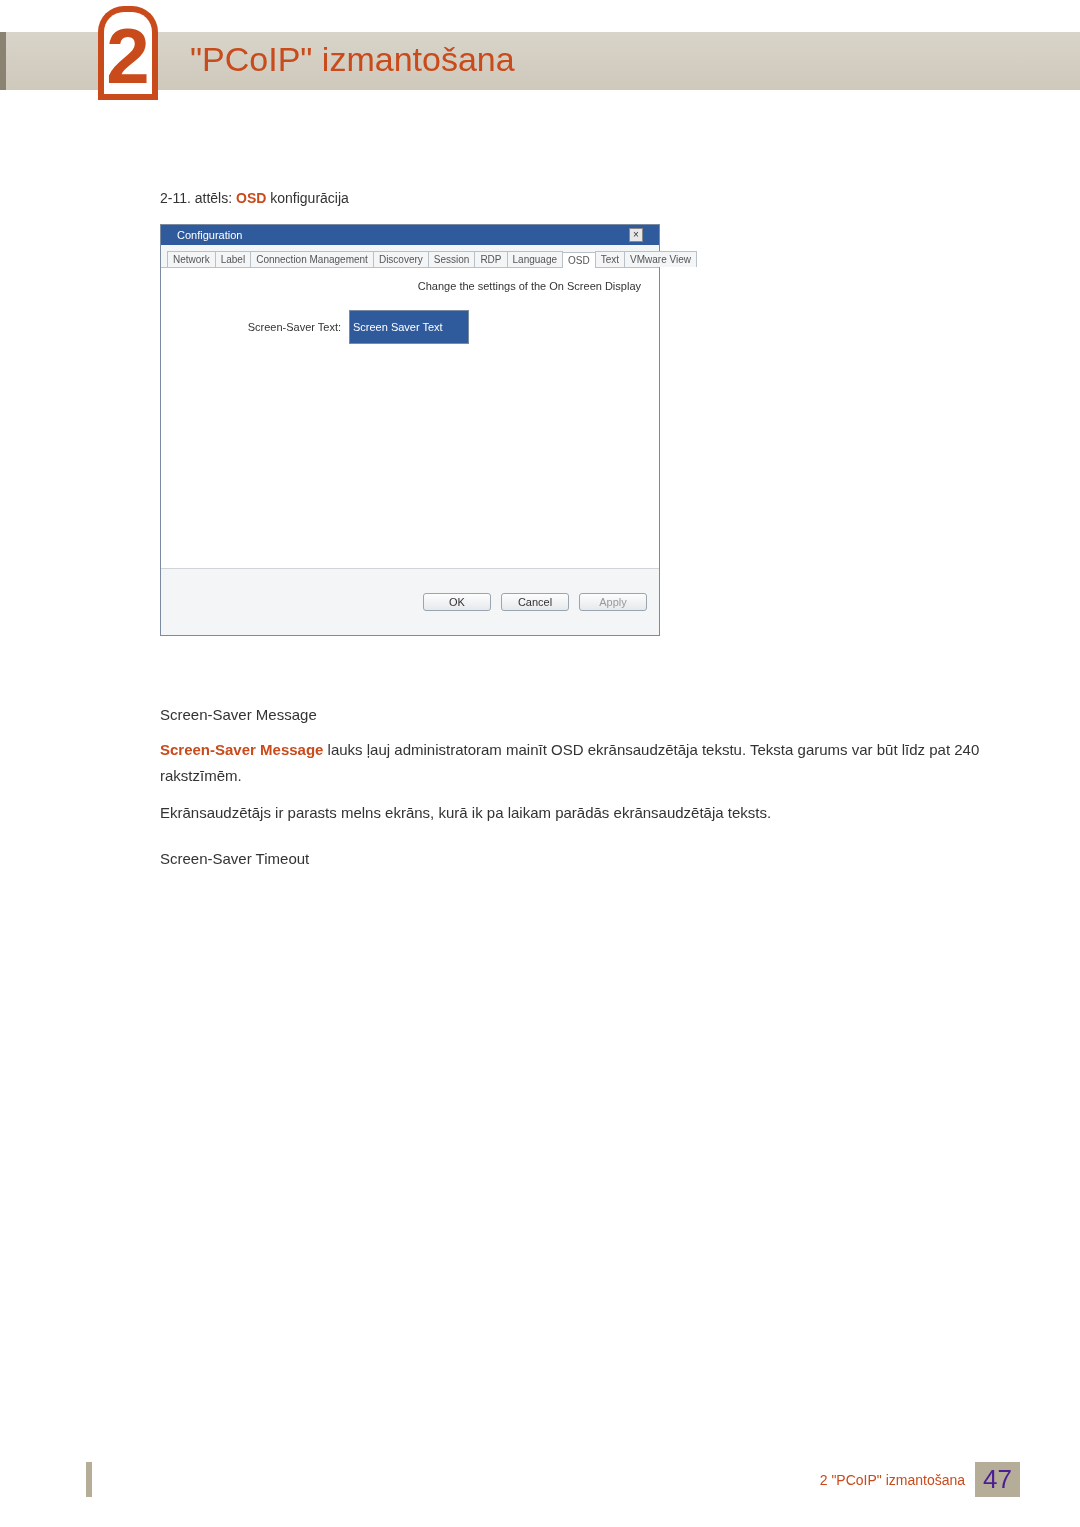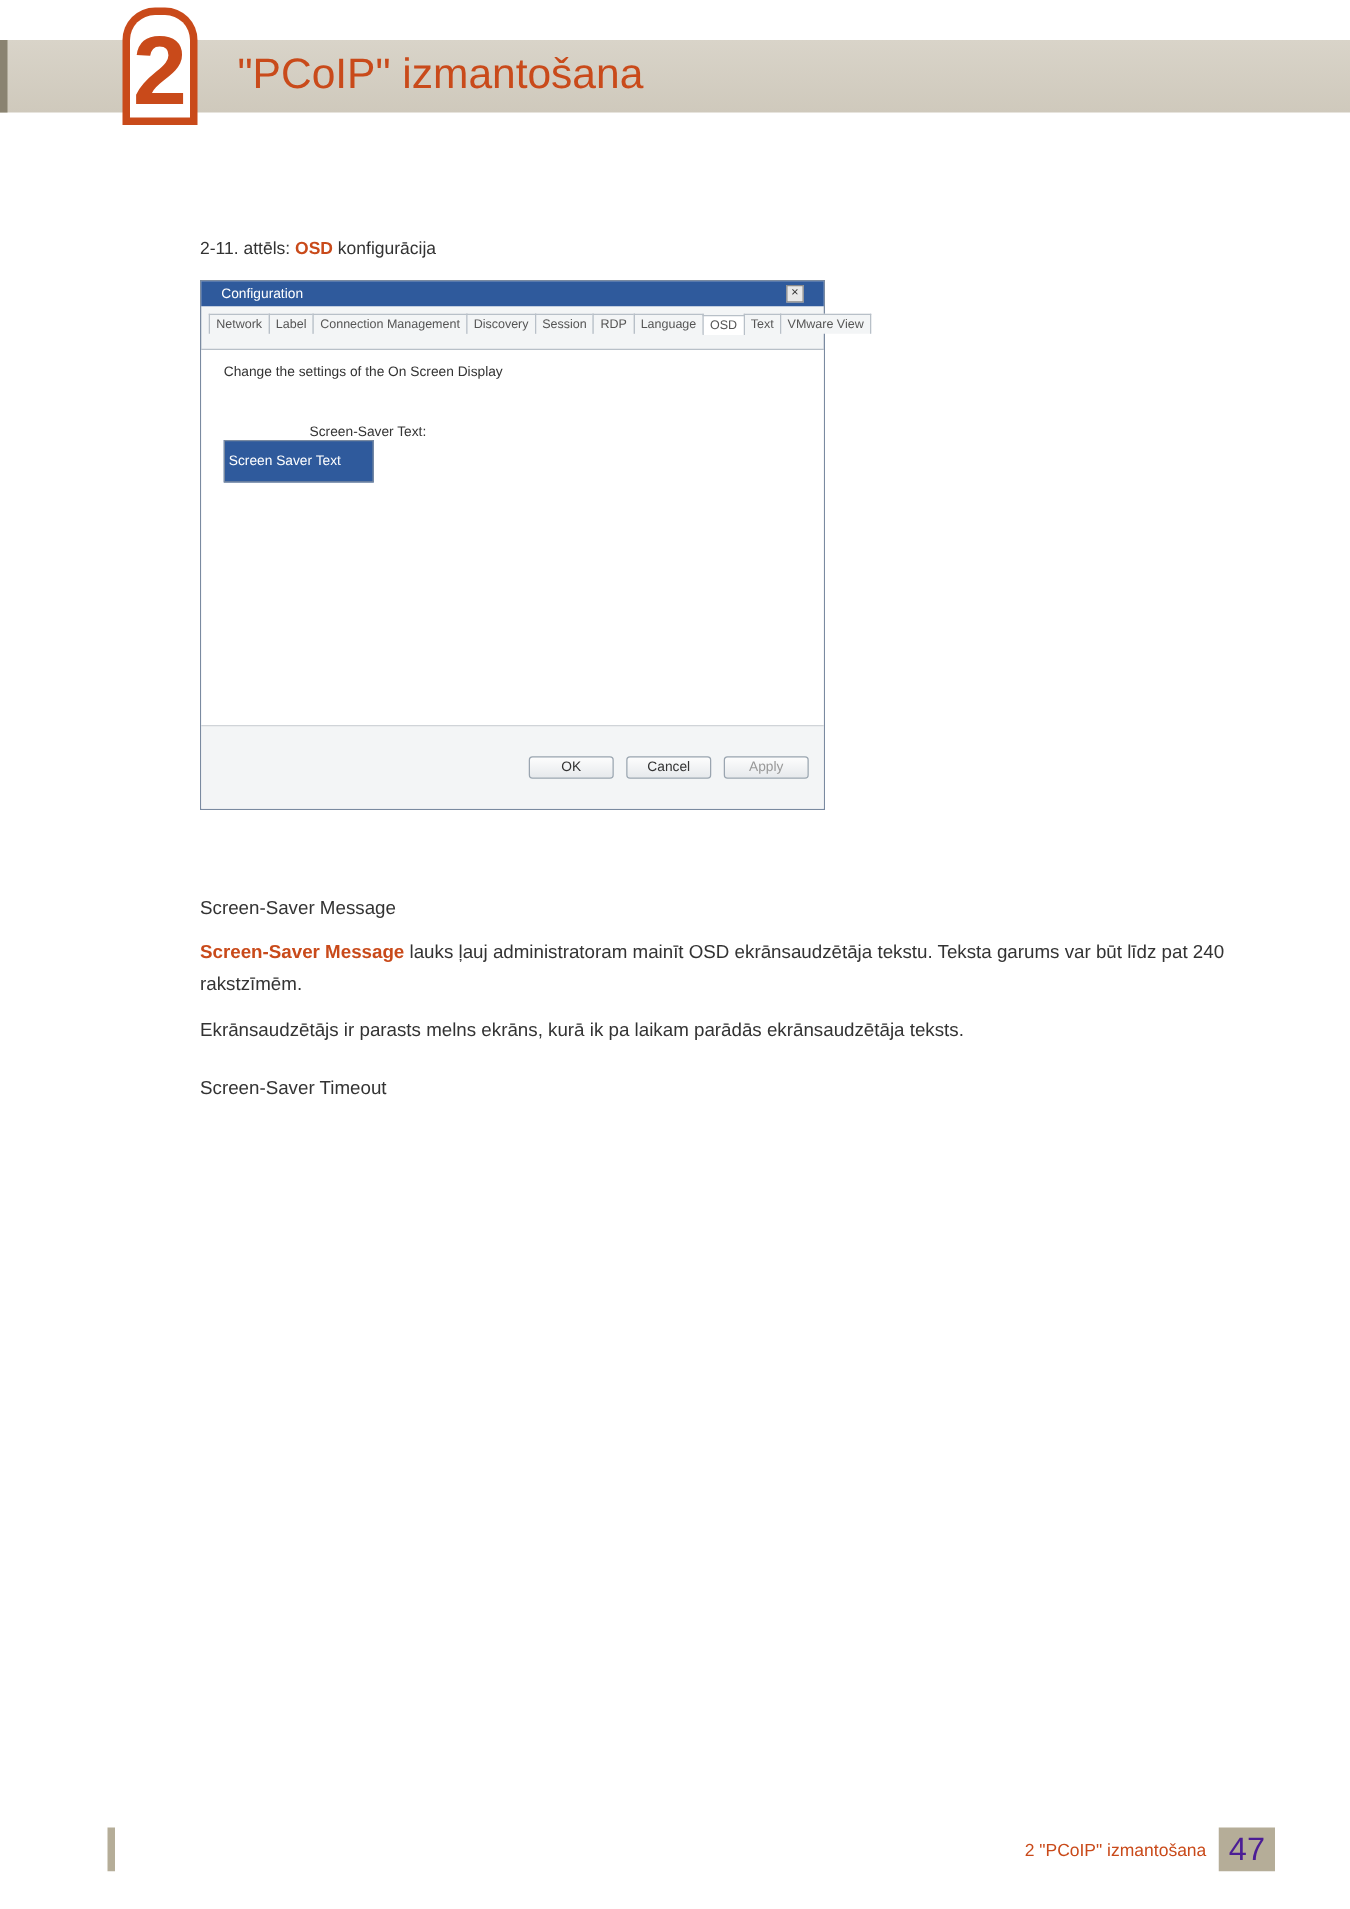--- a/index.html
+++ b/index.html
@@ -84,21 +84,21 @@
     background: #e8e8e8;
     color: #333;
     border: 1px solid #888;
     text-align: center;
     line-height: 12px;
     font-size: 10px;
   }
   .tabs {
     display: flex;
     border-bottom: 1px solid #b8c0c8;
-    padding: 6px 6px 12px 6px;
+    padding: 6px 6px 0 6px;
     flex-wrap: nowrap;
     font-size: 10px;
   }
   .tab {
     border: 1px solid #b8c0c8;
     border-bottom: none;
     padding: 2px 5px;
     margin-right: -1px;
     background: #f3f5f6;
     color: #555;
@@ -107,22 +107,22 @@
   .tab.active {
     background: #fff;
     position: relative;
     top: 1px;
   }
   .dialog-body {
     padding: 12px 18px 8px;
     background: #fff;
     min-height: 300px;
   }
-  .body-intro { margin-bottom: 36px; color: #333; }
-  .form-row { display: flex; margin-bottom: 8px; flex-direction: column; }
+  .body-intro { margin-bottom: 18px; color: #333; text-align: right; }
+  .form-row { display: flex; align-items: center; margin-bottom: 8px; }
   .form-label { width: 170px; text-align: right; padding-right: 8px; color: #333; }
   .text-input {
     border: 1px solid #7a8aa0;
     padding: 1px 3px;
     font-size: 11px;
     height: 34px;
   }
   .text-input.sel {
     background: #2f5a9c; color: #fff;
     width: 120px;

